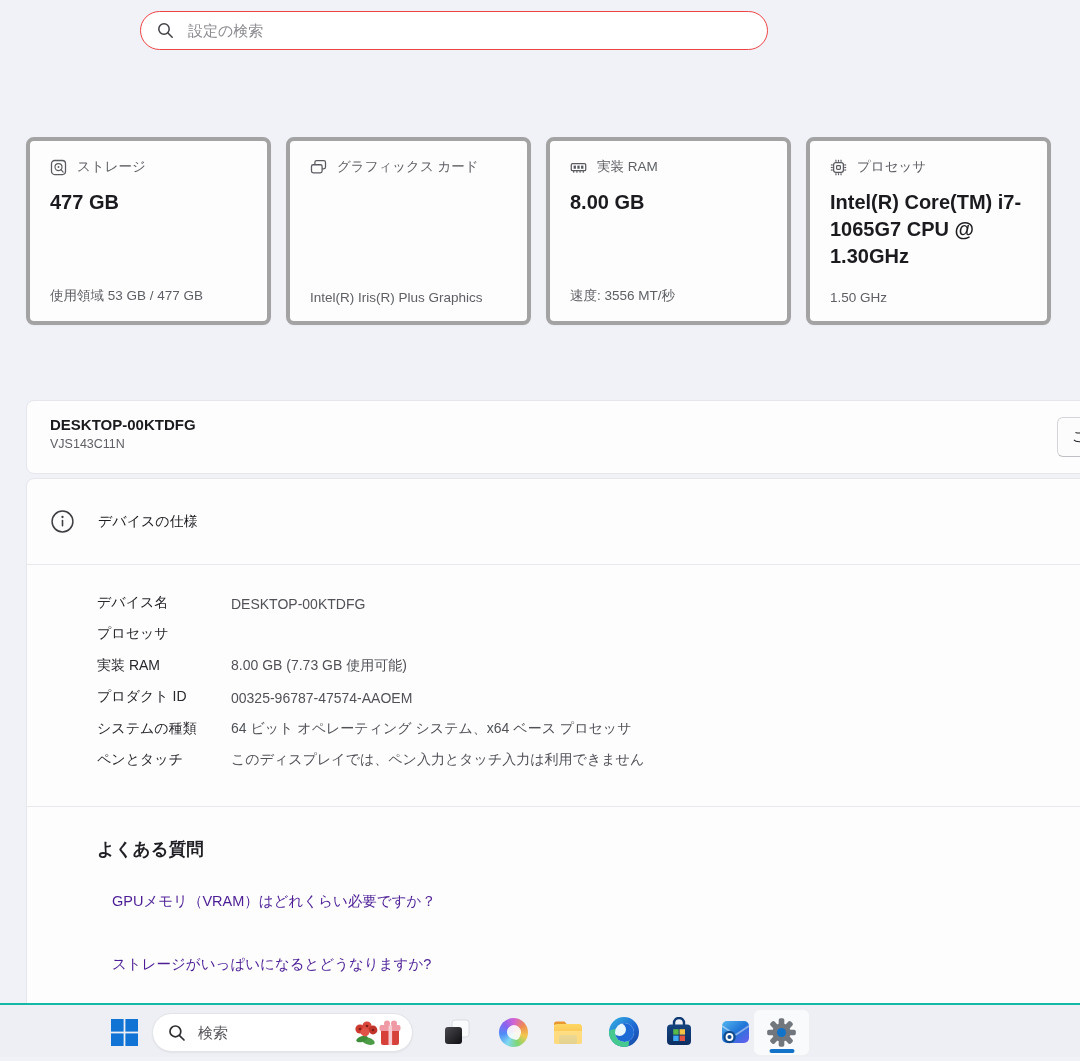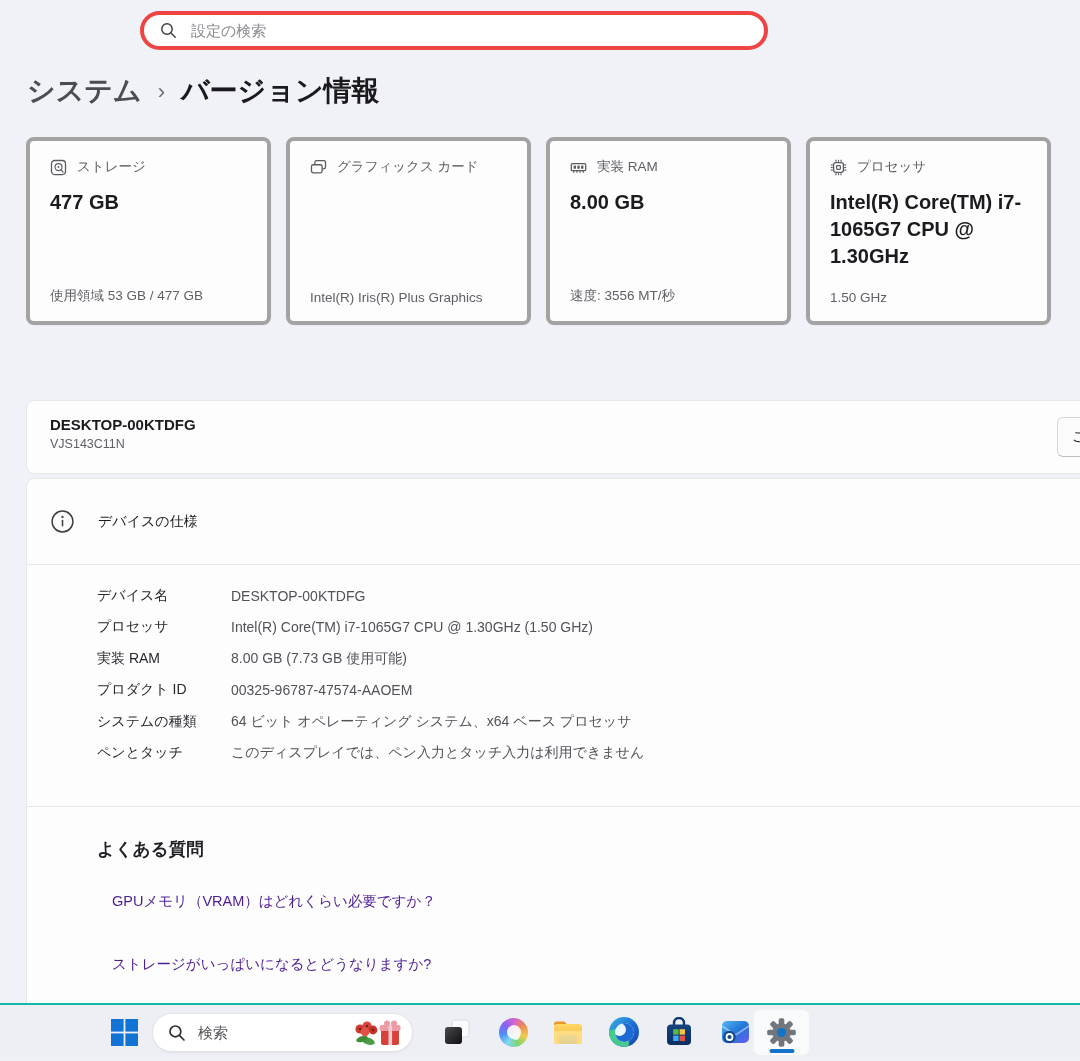--- a/index.html
+++ b/index.html
@@ -2,21 +2,21 @@
 <html><head>
 <meta charset="utf-8">
 <style>
   * { margin:0; padding:0; box-sizing:border-box; }
   html,body { background:#f1f2f8; }
   body { font-family:"Liberation Sans","DejaVu Sans",sans-serif; }
   .screen { position:relative; width:1080px; height:1061px; background:#f1f2f8; overflow:hidden; }
 
   
   .settings-search { position:absolute; left:140px; top:11px; width:628px; height:39px;
-    background:#ffffff; border:4px solid #ef4444; border-radius:20px; display:flex; align-items:center; padding:0 16px; }
+    background:#ffffff; border:1px solid #ef4444; border-radius:20px; display:flex; align-items:center; padding:0 16px; }
   .settings-search svg { flex:0 0 auto; margin-right:14px; }
   .settings-search input { border:none; outline:none; background:transparent; width:100%;
     font-size:15px; color:#323236; font-family:inherit; }
   .settings-search input::placeholder { color:#8a8a90; opacity:1; }
 
   
   .breadcrumb { position:absolute; left:27px; top:72px; display:flex; align-items:center; gap:16px; }
   .crumb-parent { font-size:28px; font-weight:700; color:#4b4d53; }
   .crumb-sep { font-size:22px; color:#6e7076; padding-top:2px; }
   .crumb-current { font-size:28px; font-weight:700; color:#1a1a1d; }
@@ -41,21 +41,21 @@
     font-size:14px; color:#1b1b1f; text-align:left; padding:0 0 0 14px; font-family:inherit; }
 
   
   .expander-card { position:absolute; left:26px; top:478px; width:1070px; height:560px;
     background:#fdfdfe; border:1px solid #e6e7eb; border-radius:8px; }
   .expander-header { position:absolute; top:0; left:0; right:0; height:85px;
     display:flex; align-items:center; padding-left:23px; gap:23px; }
   .expander-title { font-size:14px; color:#1b1b1f; }
   .hdivider { position:absolute; left:0; right:0; height:1px; background:#e7e8eb; }
   .spec-table { position:absolute; top:101px; left:70px; right:30px; }
-  .spec-row { display:flex; height:31.5px; align-items:center; }
+  .spec-row { display:flex; height:31.5px; align-items:flex-end; }
   .spec-row-label { width:134px; flex:0 0 auto; font-size:14px; color:#27272c; }
   .spec-row-value { font-size:14px; color:#515258; }
   .faq-title { position:absolute; top:358px; left:70px; font-size:17.5px; font-weight:700; color:#1f1f24; }
   .faq-q { position:absolute; left:85px; font-size:14.5px; color:#4c1d95; }
   .faq-q1 { top:413px; }
   .faq-q2 { top:476px; }
 
   
   .taskbar { position:absolute; left:0; bottom:4px; width:1080px; height:54px;
     background:#edeff5; border-top:2px solid #14b8a6; }
@@ -93,25 +93,20 @@
 <div class="screen">
 
   <div class="settings-search">
     <svg width="17" height="17" viewBox="0 0 17 17">
       <circle cx="7" cy="7" r="5.2" fill="none" stroke="#3f3f44" stroke-width="1.5"></circle>
       <line x1="11" y1="11" x2="15.2" y2="15.2" stroke="#3f3f44" stroke-width="1.5" stroke-linecap="round"></line>
     </svg>
     <input type="text" placeholder="設定の検索" style="">
   </div>
 
-  <div class="breadcrumb">
-    <span class="crumb-parent">システム</span>
-    <span class="crumb-sep">›</span>
-    <span class="crumb-current">バージョン情報</span>
-  </div>
 
   <div class="cards-row">
 
     <div class="spec-card">
       <div class="spec-card-head">
         <svg width="17" height="17" viewBox="0 0 16 16">
           <rect x="1.4" y="1.4" width="13.2" height="13.2" rx="3" fill="none" stroke="#5a5b60" stroke-width="1.2"></rect>
           <circle cx="8" cy="7.6" r="3.3" fill="none" stroke="#5a5b60" stroke-width="1.1"></circle>
           <circle cx="8" cy="7.6" r="0.9" fill="#5a5b60"></circle>
           <line x1="10.3" y1="10" x2="12.4" y2="12.3" stroke="#5a5b60" stroke-width="1.1" stroke-linecap="round"></line>
@@ -193,21 +188,20 @@
     </div>
     <div class="hdivider" style="top:85px;"></div>
 
     <div class="spec-table">
       <div class="spec-row">
         <span class="spec-row-label">デバイス名</span>
         <span class="spec-row-value">DESKTOP-00KTDFG</span>
       </div>
       <div class="spec-row">
         <span class="spec-row-label">プロセッサ</span>
-        <span class="spec-row-value">Intel(R) Core(TM) i7-1065G7 CPU @ 1.30GHz (1.50 GHz)</span>
       </div>
       <div class="spec-row">
         <span class="spec-row-label">実装 RAM</span>
         <span class="spec-row-value">8.00 GB (7.73 GB 使用可能)</span>
       </div>
       <div class="spec-row">
         <span class="spec-row-label">プロダクト ID</span>
         <span class="spec-row-value">00325-96787-47574-AAOEM</span>
       </div>
       <div class="spec-row">

